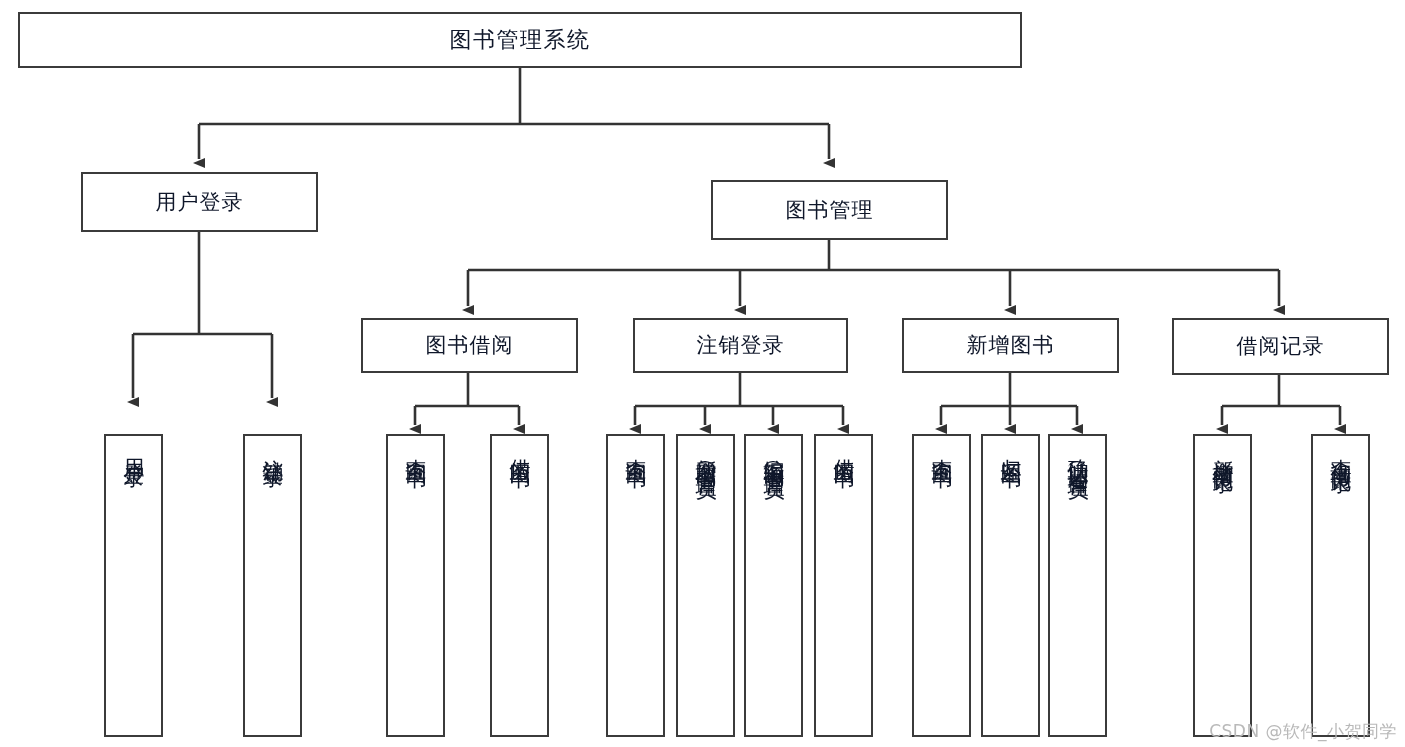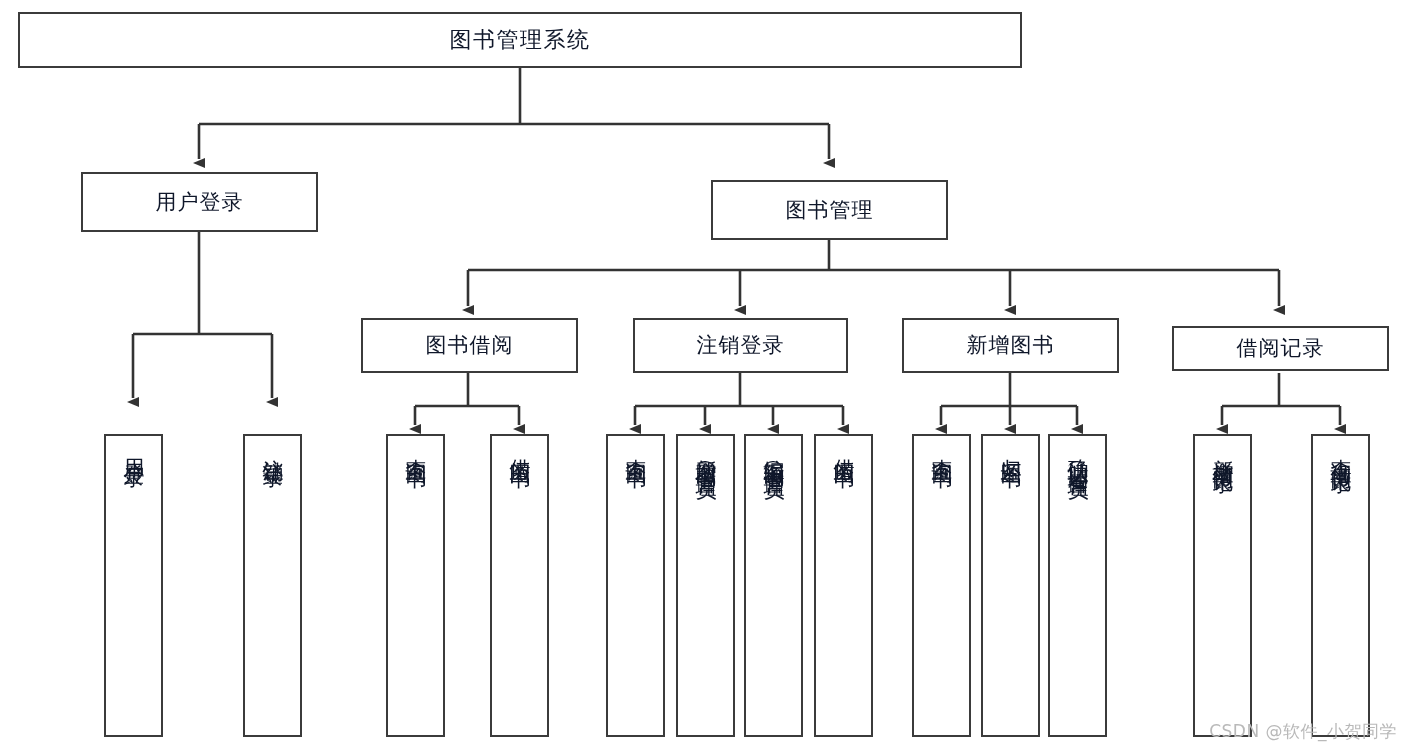--- a/index.html
+++ b/index.html
@@ -156,21 +156,21 @@
   </div>
 
   <div class="node horizontal" style="left:633px; top:318px; width:215px; height:55px;">
     <span class="node-label">注销登录</span>
   </div>
 
   <div class="node horizontal" style="left:902px; top:318px; width:217px; height:55px;">
     <span class="node-label">新增图书</span>
   </div>
 
-  <div class="node horizontal" style="left:1172px; top:326px; width:217px; height:45px;">
+  <div class="node horizontal" style="left:1172px; top:318px; width:217px; height:57px;">
     <span class="node-label">借阅记录</span>
   </div>
 
   <div class="node leaf" style="left:104px; top:434px; width:59px; height:303px;">
     <span class="node-label">用户登录</span>
   </div>
 
   <div class="node leaf" style="left:243px; top:434px; width:59px; height:303px;">
     <span class="node-label">注销登录</span>
   </div>

